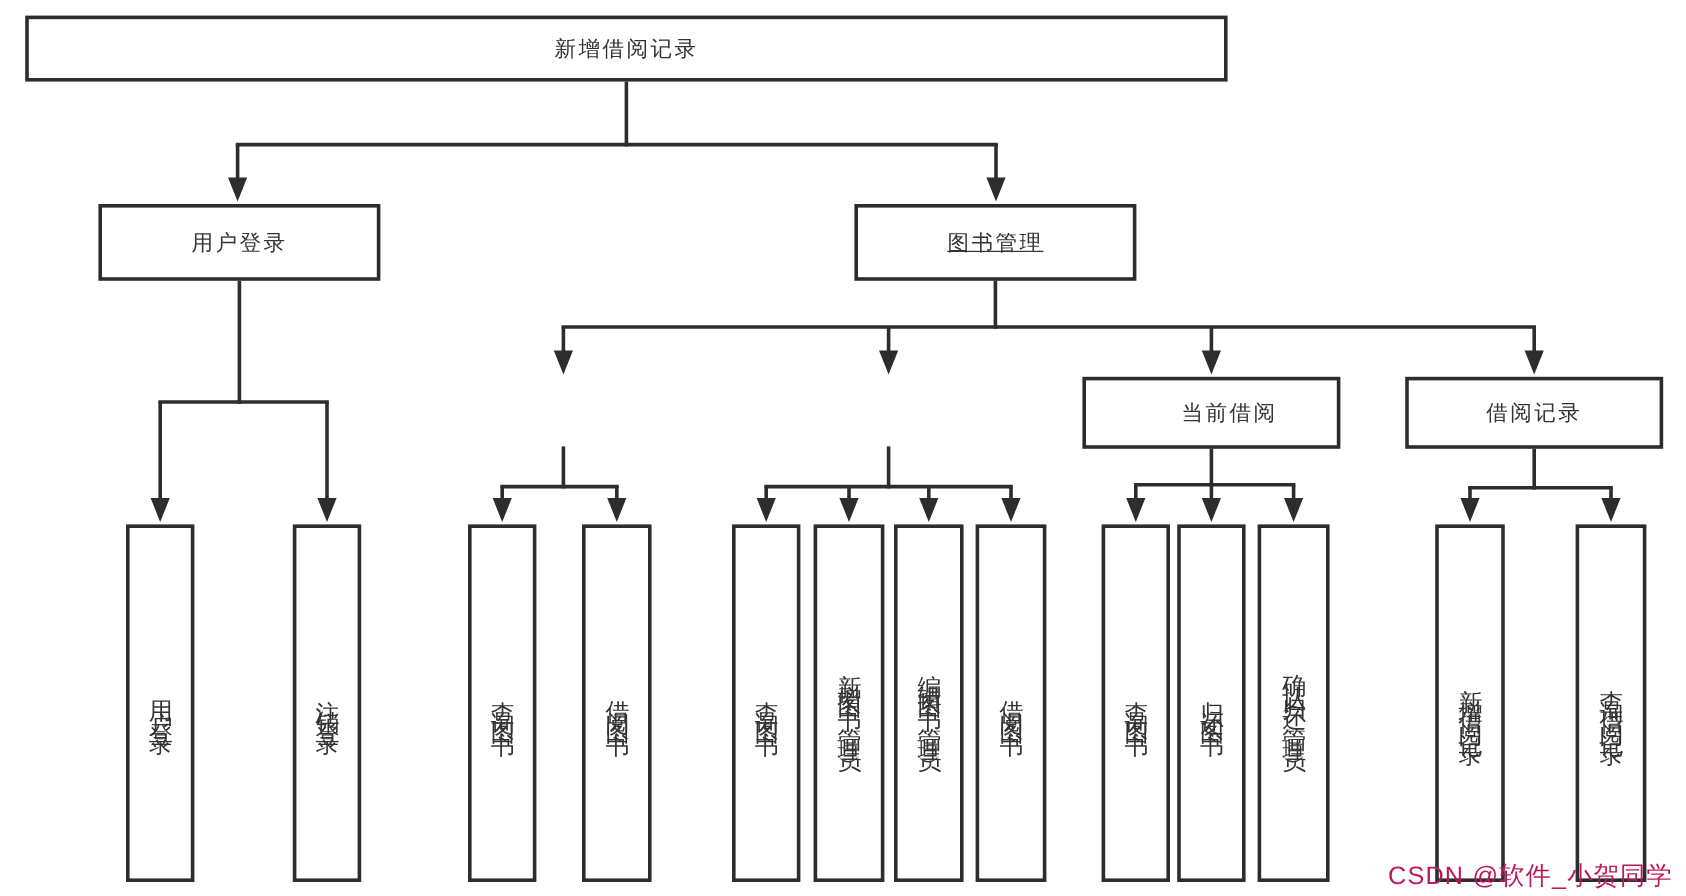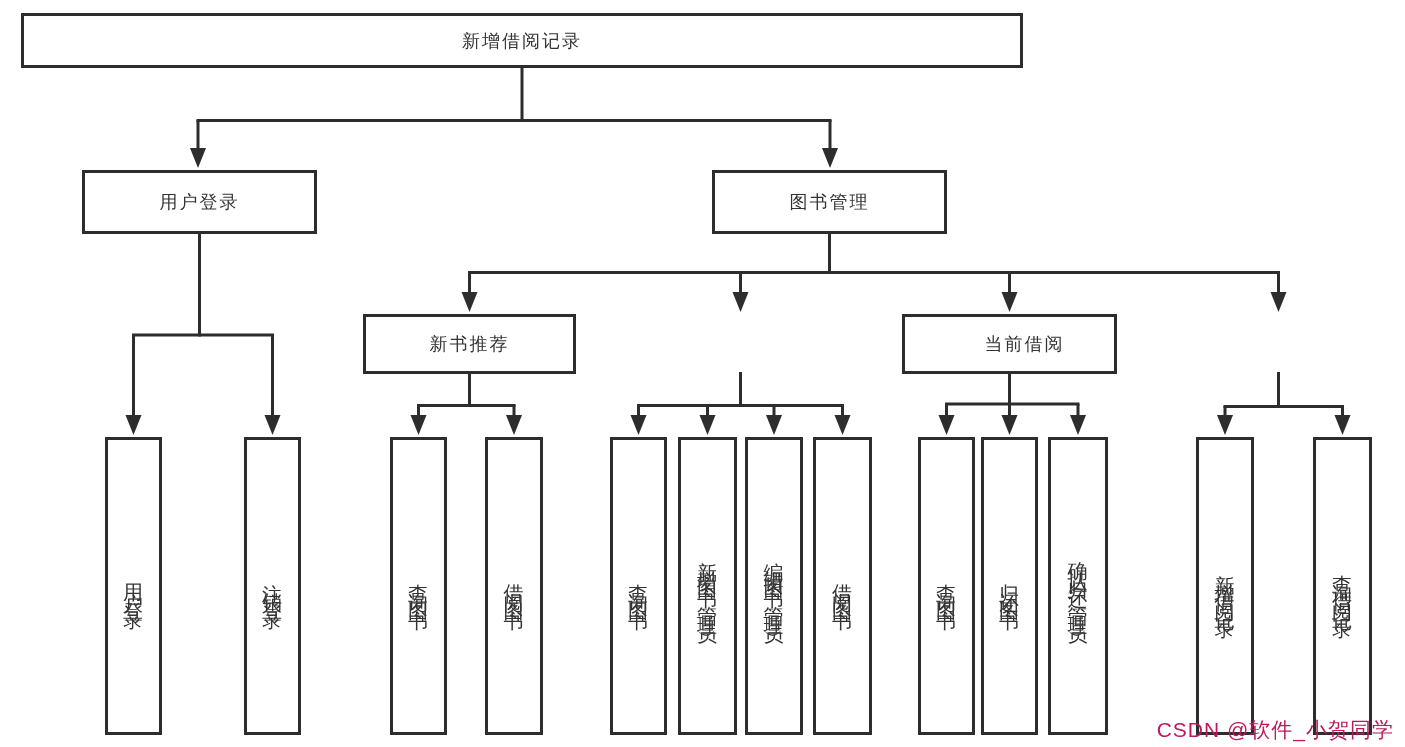--- a/index.html
+++ b/index.html
@@ -83,29 +83,29 @@
       <polygon points="1334.5,415 1350.5,415 1342.5,435"></polygon>
   </svg>
 
   <div class="box" style="left:21px;top:13px;width:1002px;height:55px;">
     <span class="h-label">新增借阅记录</span>
   </div>
 
   <div class="box" style="left:82px;top:170px;width:235px;height:64px;">
     <span class="h-label">用户登录</span>
   </div>
-  <div class="box" style="left:712px;top:170px;width:235px;height:64px;">
+  <div class="box" style="left:712px;top:170px;width:235px;height:64px;text-decoration:underline;">
     <span class="h-label">图书管理</span>
   </div>
 
-  <div class="box" style="left:363px;top:314px;width:213px;height:60px;">
-    <span class="h-label">新书推荐</span>
-  </div>
   <div class="box" style="left:902px;top:314px;width:215px;height:60px;padding-left:30px;">
     <span class="h-label">当前借阅</span>
+  </div>
+  <div class="box" style="left:1171px;top:314px;width:215px;height:60px;">
+    <span class="h-label">借阅记录</span>
   </div>
 
   <div class="box v-box" style="left:105px;top:437px;width:57px;height:298px;">
     <span class="v-label">用户登录</span>
   </div>
   <div class="box v-box" style="left:244px;top:437px;width:57px;height:298px;">
     <span class="v-label">注销登录</span>
   </div>
 
   <div class="box v-box" style="left:390px;top:437px;width:57px;height:298px;">

